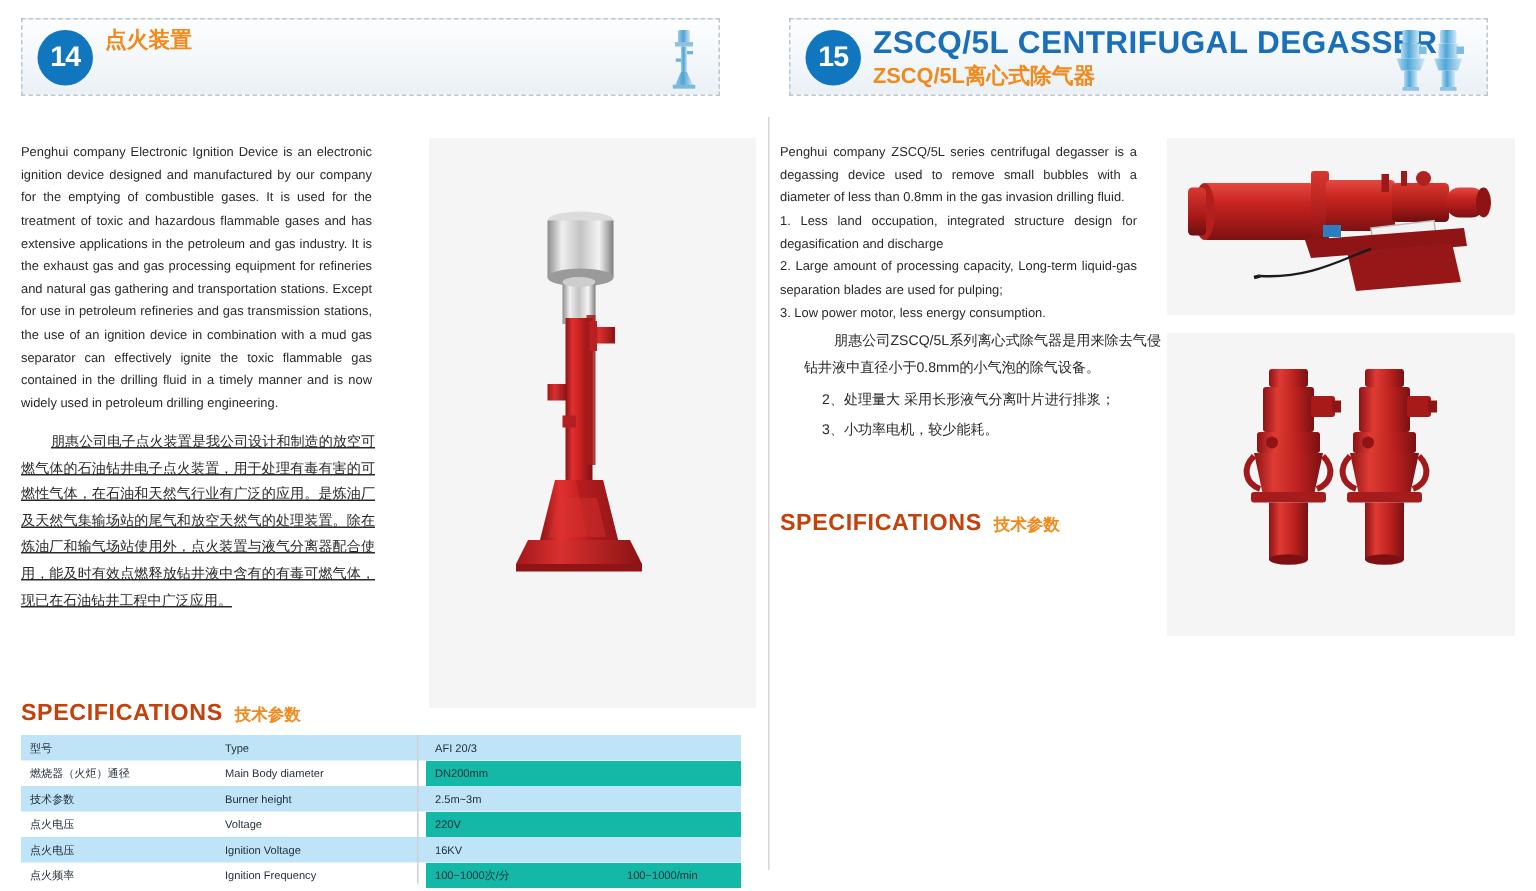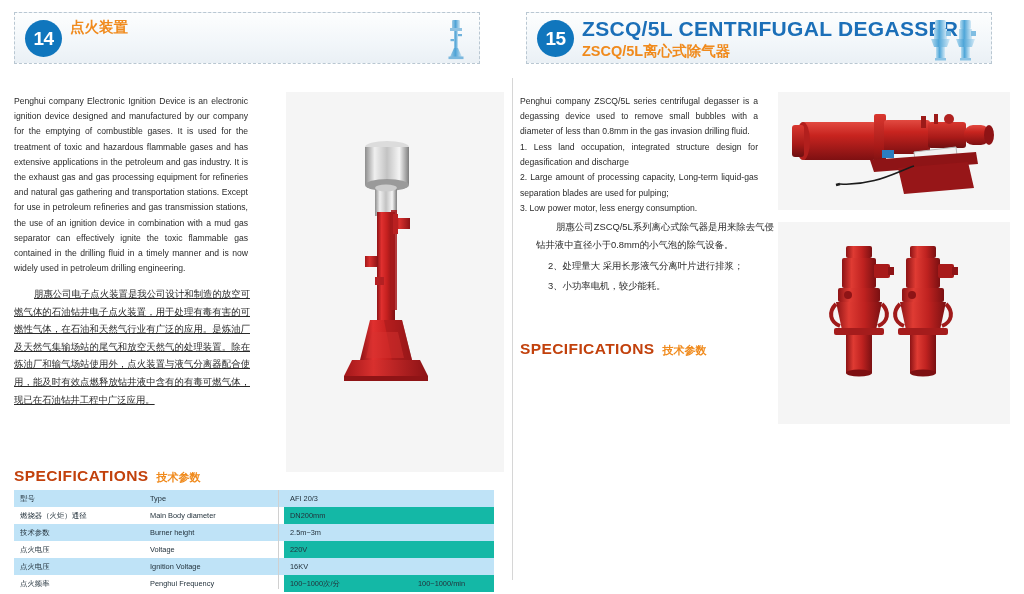--- a/index.html
+++ b/index.html
@@ -254,21 +254,21 @@
             <td class="c4"></td>
           </tr>
           <tr class="odd">
             <td class="c1">点火电压</td>
             <td class="c2">Ignition Voltage</td>
             <td class="c3">16KV</td>
             <td class="c4"></td>
           </tr>
           <tr class="even">
             <td class="c1">点火频率</td>
-            <td class="c2">Penghui Frequency</td>
+            <td class="c2">Ignition Frequency</td>
             <td class="c3">100~1000次/分</td>
             <td class="c4">100~1000/min</td>
           </tr>
         </tbody>
     </table>
     <div class="vline" style="left:278px;top:490px;height:99px;"></div>
   </div>
 
   <div class="panel right">
 

